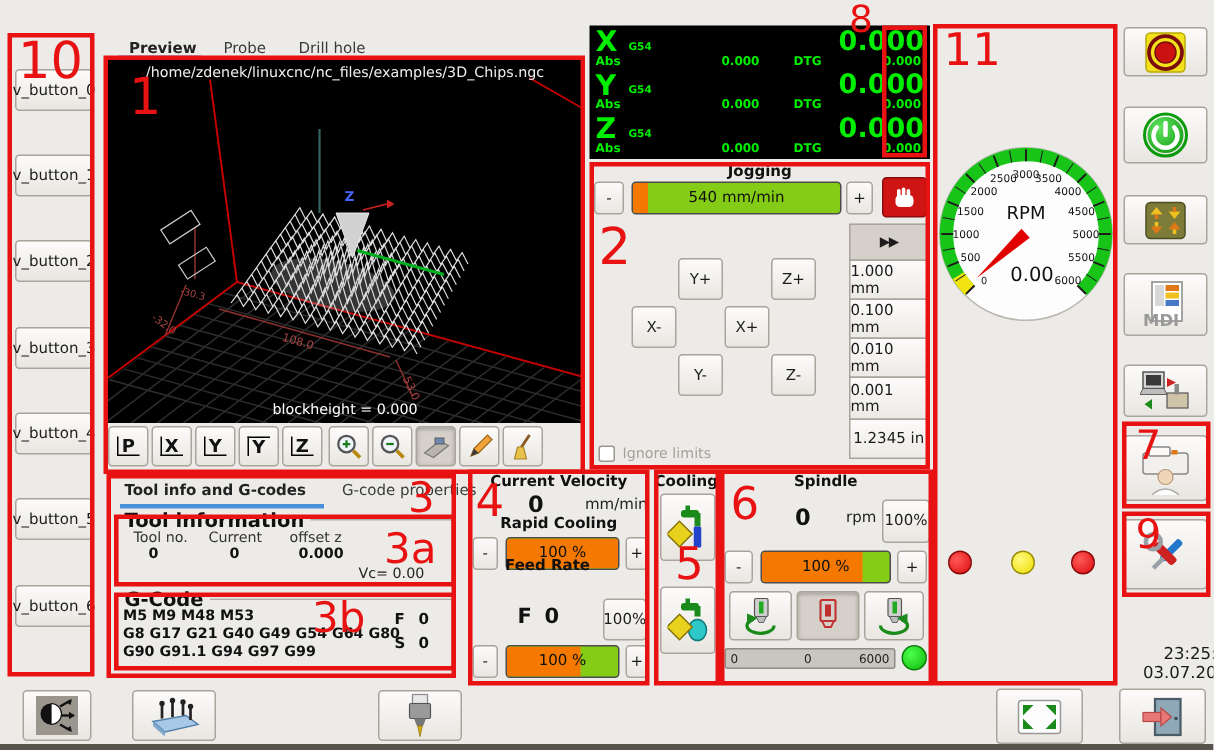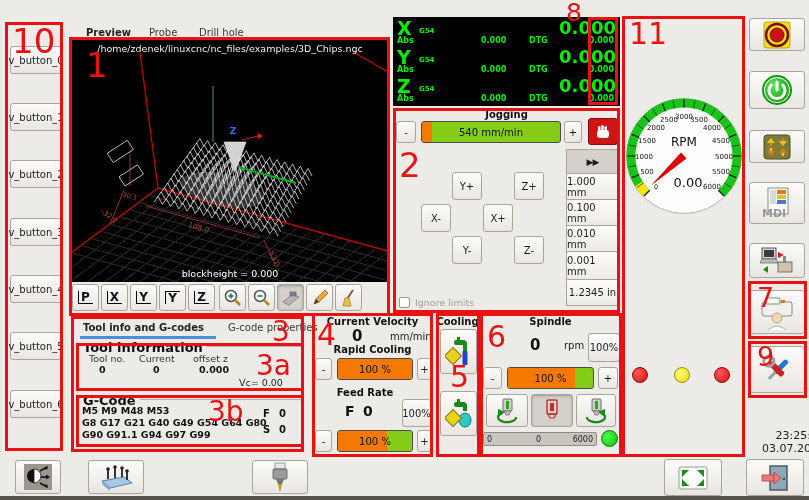--- a/index.html
+++ b/index.html
@@ -259,21 +259,21 @@
   <div class="ptitle" style="left:313px;top:316px;width:119px">Current Velocity</div>
   <span class="abs" style="left:352px;top:327px;font-size:15px;font-weight:bold;color:#111">0</span>
   <span class="abs" style="left:390px;top:331px;font-size:10px;color:#222">mm/min</span>
   <div class="ptitle" style="left:313px;top:344px;width:119px">Rapid Cooling</div>
   <div class="btn" style="left:315px;top:358px;width:17px;height:22px">-</div>
   <div class="slider" style="left:337px;top:358px;width:76px;height:22px">
     <div class="fill" style="width:100%"></div>
     <span class="sval">100 %</span>
   </div>
   <div class="btn" style="left:417px;top:358px;width:15px;height:22px">+</div>
-  <div class="ptitle" style="left:313px;top:387px;width:104px">Feed Rate</div>
+  <div class="ptitle" style="left:313px;top:372px;width:104px">Feed Rate</div>
   <span class="abs" style="left:345px;top:403px;font-size:14px;font-weight:bold;color:#111">F</span>
   <span class="abs" style="left:363px;top:403px;font-size:14px;font-weight:bold;color:#111">0</span>
   <div class="btn" style="left:402px;top:399px;width:29px;height:28px">100%</div>
   <div class="btn" style="left:315px;top:430px;width:17px;height:22px">-</div>
   <div class="slider" style="left:337px;top:430px;width:76px;height:22px">
     <div class="fill" style="width:66%"></div>
     <span class="sval">100 %</span>
   </div>
   <div class="btn" style="left:417px;top:430px;width:15px;height:22px">+</div>
 

